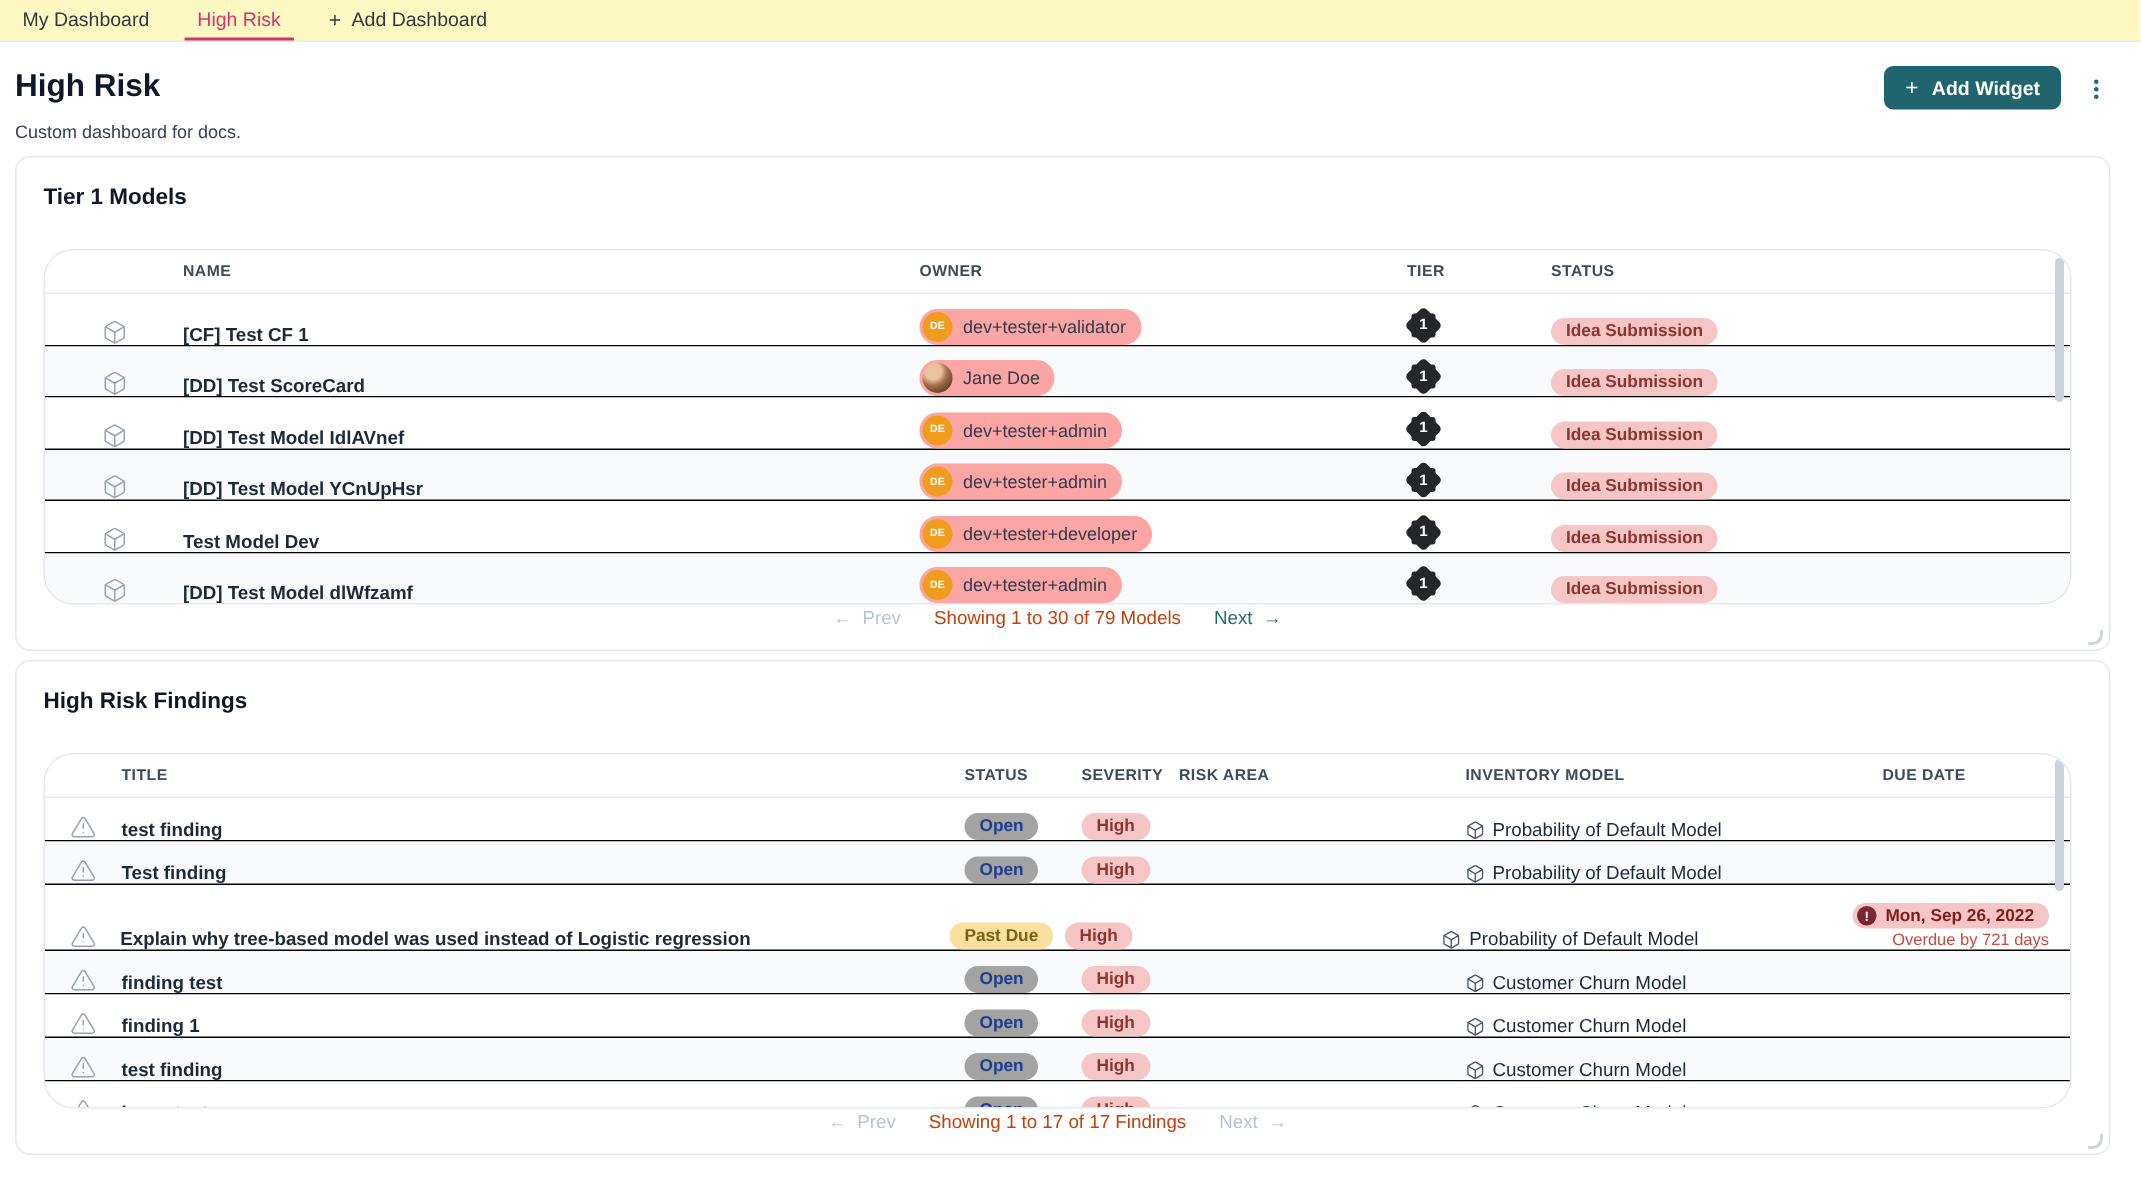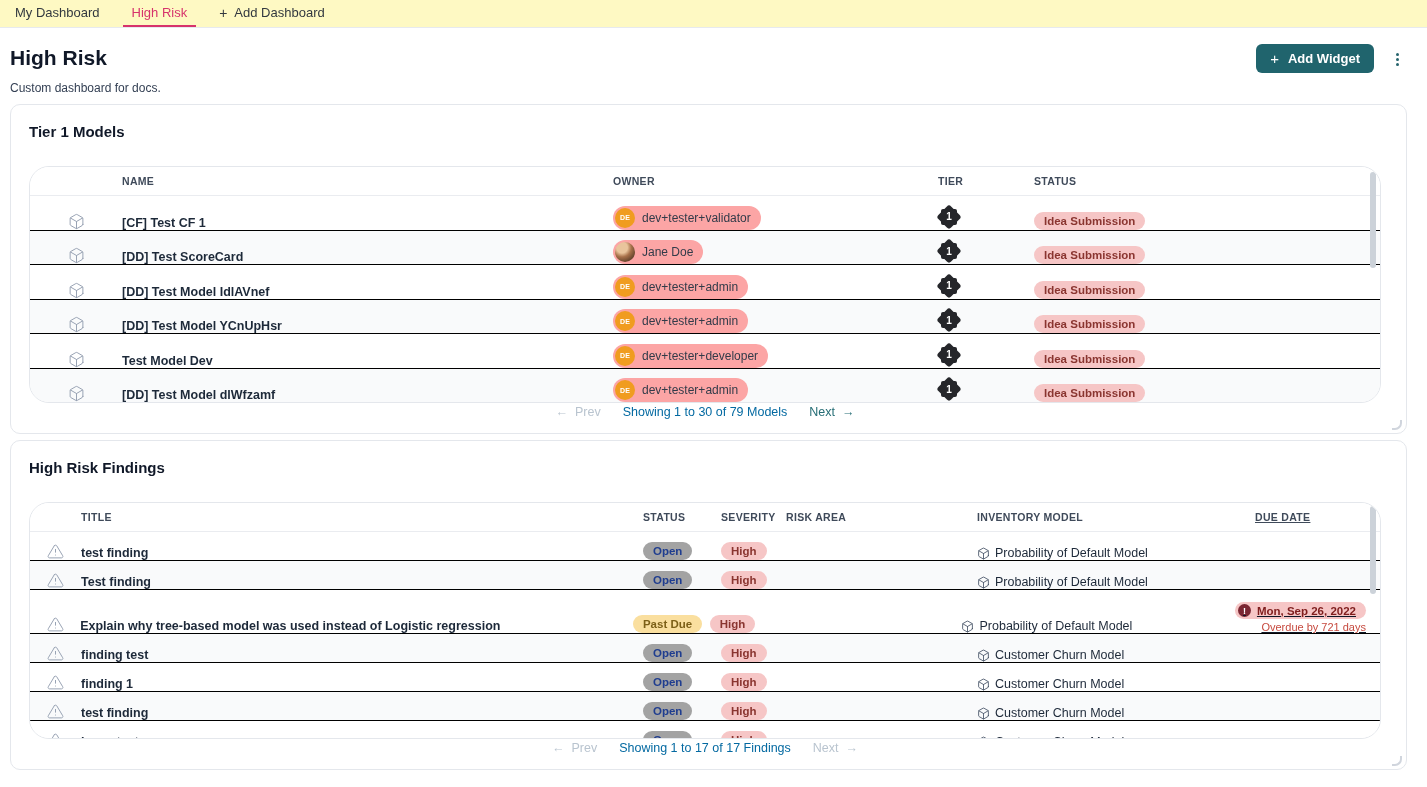--- a/index.html
+++ b/index.html
@@ -51,21 +51,21 @@
 
   
   .c-m-icon{width:92px; justify-content:center;}
   .c-m-name{width:491px;} .c-m-owner{width:325px;} .c-m-tier{width:96px;} .c-m-status{flex:1;}
   .mrow { height:34.5px; }
 
   
   .c-f-icon{width:51px; justify-content:center;}
   .c-f-title{width:562px;} .c-f-status{width:78px;} .c-f-sev{width:65px;}
   .c-f-risk{width:191px;} .c-f-inv{width:278px;}
-  .c-f-due{flex:1; flex-direction:column; align-items:flex-end; justify-content:center; gap:2px; padding-right:14px;text-decoration:underline;}
+  .c-f-due{flex:1; flex-direction:column; align-items:flex-end; justify-content:center; gap:2px; padding-right:14px;}
   .frow { height:29px; } .frow.tall { height:44px; }
 
   .name-txt { font-size:12.5px; font-weight:700; color:#1d2939; }
 
   .icon16 { width:17px; height:17px; stroke:#98a2b3; fill:none; stroke-width:1.4;
     stroke-linecap:round; stroke-linejoin:round; }
   .icon13 { width:13px; height:13px; stroke:#475467; fill:none; stroke-width:1.6;
     stroke-linecap:round; stroke-linejoin:round; margin-right:5px; flex:none; }
 
   
@@ -95,21 +95,21 @@
   .due-ic { width:13px; height:13px; border-radius:50%; background:#7b2733; color:#fff;
     font-size:9px; font-weight:700; display:flex; align-items:center; justify-content:center; flex:none; }
   .overdue-note { font-size:11px; color:#c64a3f; }
 
   
   .pag { position:absolute; left:18px; width:1352px; top:300px; display:flex;
     align-items:center; justify-content:center; gap:22px; font-size:12.5px; }
   .pag-prev, .pag-next { display:flex; align-items:center; gap:7px; cursor:pointer; font-weight:500; }
   .pag-muted { color:#b9c4cf; }
   .pag-active { color:#256d75; }
-  .pag-sum { color:#0369a1; }
+  .pag-sum { color:#c2410c; }
 
   
   .scroll-thumb { position:absolute; right:4px; width:6px; border-radius:3px; background:#ccd2d9; cursor:pointer; }
   .st1 { top:5px; height:96px; }
   .st2 { top:3px; height:88px; }
 </style>
 </head>
 <body>
 
 <div class="tabbar">

